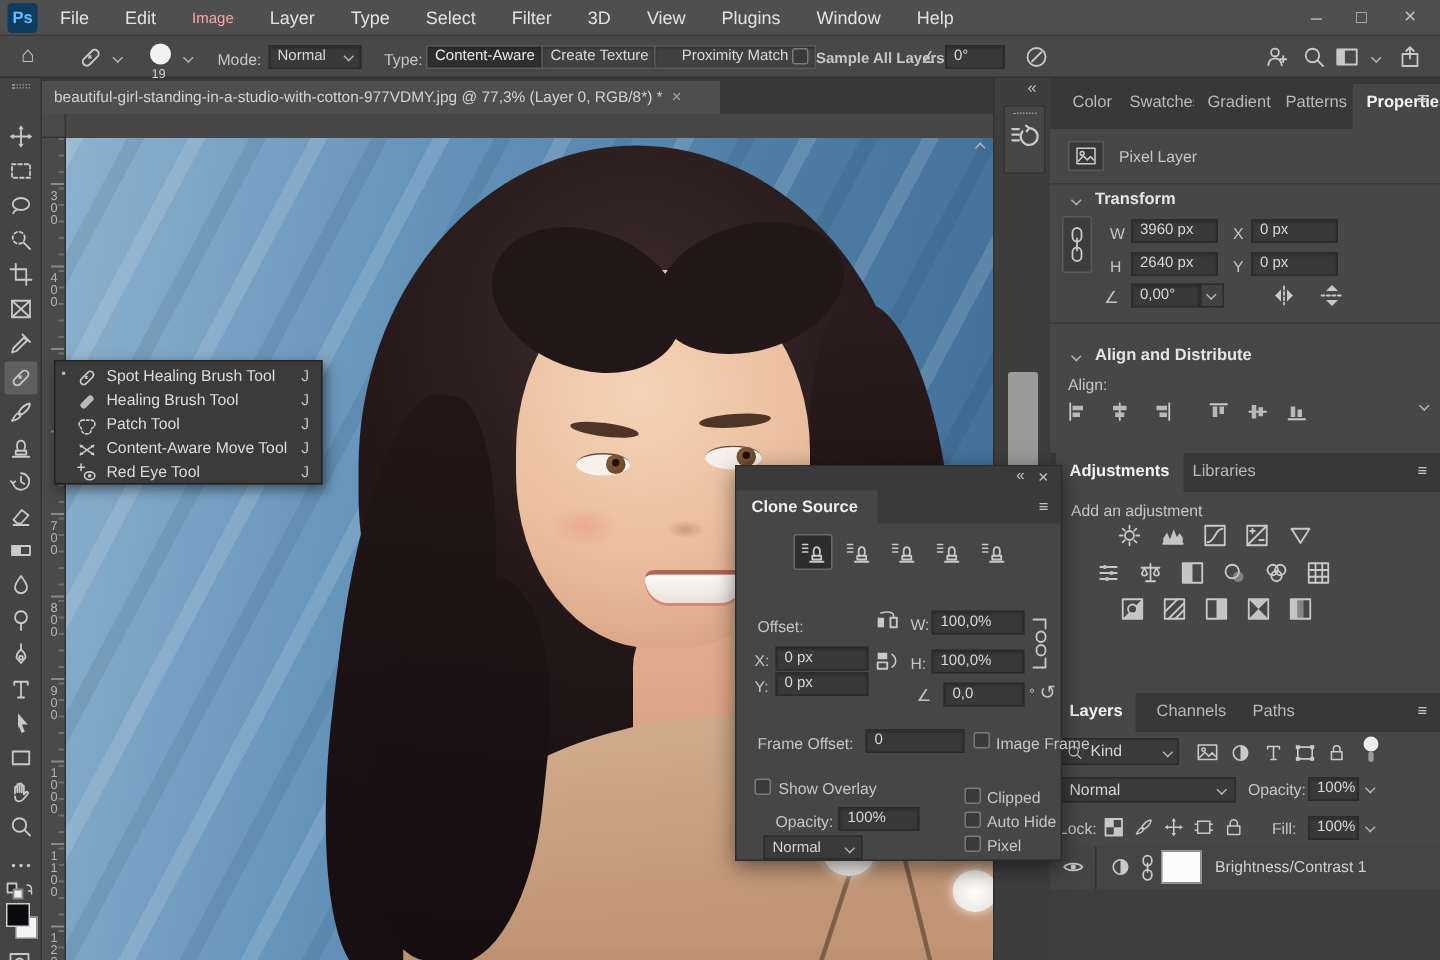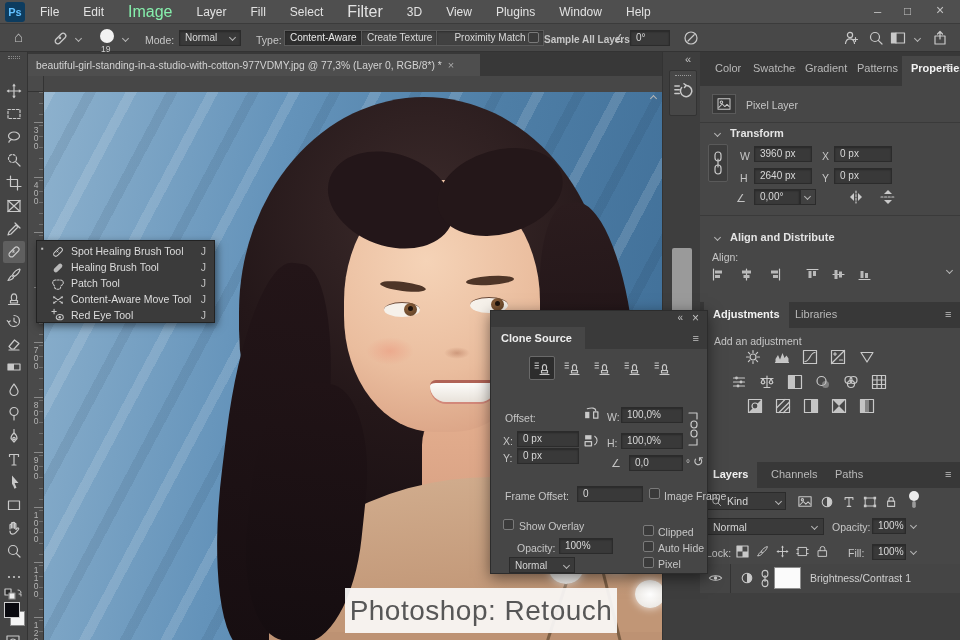--- a/index.html
+++ b/index.html
@@ -33,25 +33,25 @@
 </head>
 <body>
 
 <div id="app">
 
   <div class="a" style="left:0;top:0;width:960px;height:24px;background:#4f4f4f;border-bottom:1px solid #3b3b3b">
     <div class="a" style="left:5px;top:2px;width:20px;height:20px;background:#0d3c5f;color:#63c1ff;font-weight:bold;font-size:11px;text-align:center;line-height:20px;border-radius:3px">Ps</div>
     <div class="a" style="left:28px;top:0;height:24px;display:flex;align-items:center">
       <span class="ptab" style="padding:0 12px;font-size:12px;color:#e2e2e2">File</span>
       <span class="ptab" style="padding:0 12px;font-size:12px;color:#e2e2e2">Edit</span>
-      <span class="ptab" style="padding:0 12px;font-size:16px;color:#86efac">Image</span>
+      <span class="ptab" style="padding:0 12px;font-size:10px;color:#fca5a5">Image</span>
       <span class="ptab" style="padding:0 12px;font-size:12px;color:#e2e2e2">Layer</span>
-      <span class="ptab" style="padding:0 12px;font-size:12px;color:#e2e2e2">Fill</span>
+      <span class="ptab" style="padding:0 12px;font-size:12px;color:#e2e2e2">Type</span>
       <span class="ptab" style="padding:0 12px;font-size:12px;color:#e2e2e2">Select</span>
-      <span class="ptab" style="padding:0 12px;font-size:16px;color:#e2e2e2">Filter</span>
+      <span class="ptab" style="padding:0 12px;font-size:12px;color:#e2e2e2">Filter</span>
       <span class="ptab" style="padding:0 12px;font-size:12px;color:#e2e2e2">3D</span>
       <span class="ptab" style="padding:0 12px;font-size:12px;color:#e2e2e2">View</span>
       <span class="ptab" style="padding:0 12px;font-size:12px;color:#e2e2e2">Plugins</span>
       <span class="ptab" style="padding:0 12px;font-size:12px;color:#e2e2e2">Window</span>
       <span class="ptab" style="padding:0 12px;font-size:12px;color:#e2e2e2">Help</span>
     </div>
     <span class="glyph" style="left:874px;top:4px;font-size:13px">–</span>
     <span class="glyph" style="left:904px;top:4px;font-size:12px">□</span>
     <span class="glyph" style="left:936px;top:2px;font-size:14px">×</span>
   </div>
@@ -852,17 +852,14 @@
       <span class="chv" style="position:static;margin-left:auto"></span>
     </div>
     <div class="cb" style="left:152px;top:214px"></div>
     <div class="lb" style="left:167px;top:214px">Clipped</div>
     <div class="cb" style="left:152px;top:230px"></div>
     <div class="lb" style="left:167px;top:230px">Auto Hide</div>
     <div class="cb" style="left:152px;top:246px"></div>
     <div class="lb" style="left:167px;top:246px">Pixel</div>
   </div>
 
-  <div class="a" style="left:345px;top:588px;width:272px;height:45px;background:rgba(250,249,248,.93);z-index:10;display:flex;align-items:center;justify-content:center">
-    <span style="font-size:28px;color:#575757;letter-spacing:.5px">Photoshop: Retouch</span>
-  </div>
 
 </div>
 
 </body></html>

